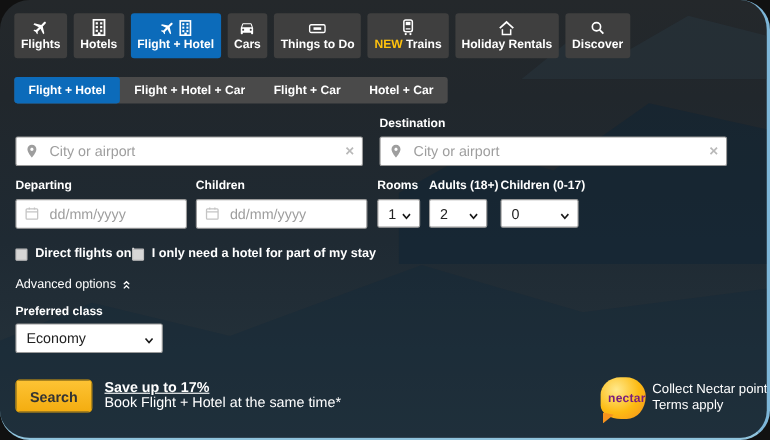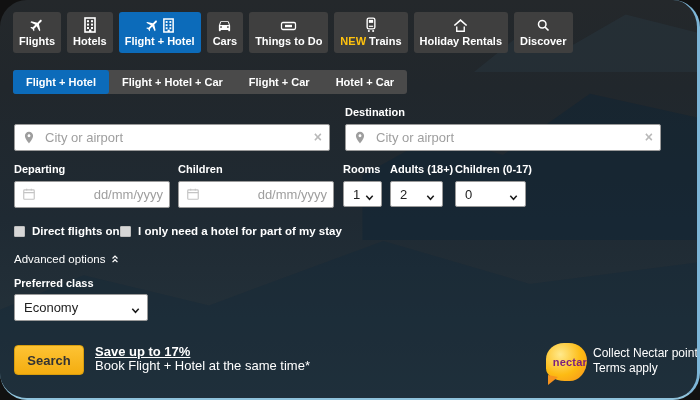--- a/index.html
+++ b/index.html
@@ -39,21 +39,21 @@
   .subtab.sel { background:#0c6bba; }
 
   .flabel { position:absolute; color:#fff; font-size:11px; font-weight:bold; white-space:nowrap; }
 
   .txtwrap { position:absolute; height:27px; }
   .txtwrap input { width:100%; height:100%; border:1px solid #9a9a9a; border-radius:2px;
     background:#fff; font-family:"Liberation Sans",sans-serif; font-size:13px; color:#333;
     padding:0 24px 0 30px; outline:none; }
   .txtwrap input::placeholder { color:#9e9e9e; opacity:1; }
   .txtwrap .lead { position:absolute; left:8px; top:6px; width:15px; height:15px; }
-  .txtwrap.datew input { padding-left:30px; padding-right:6px;text-align:right; }
+  .txtwrap.datew input { padding-left:30px; padding-right:6px; }
   .clear-x { position:absolute; right:8px; top:5px; color:#b9b9b9; font-size:14px;
     font-weight:bold; cursor:pointer; line-height:16px; }
 
   .sel-box { position:absolute; height:26px; background:#fff; border:1px solid #9a9a9a;
     border-radius:2px; display:flex; align-items:center; cursor:pointer; }
   .sel-box .val { font-size:13px; color:#222; padding-left:9px; flex:1; }
   .sel-box .chev { margin-right:6px; width:11px; height:11px; }
 
   .cbrow { position:absolute; display:flex; align-items:center; gap:7px; cursor:pointer; }
   .cb { width:11px; height:11px; background:#d6d6d6; border:1px solid #bdbdbd; border-radius:1px; }

